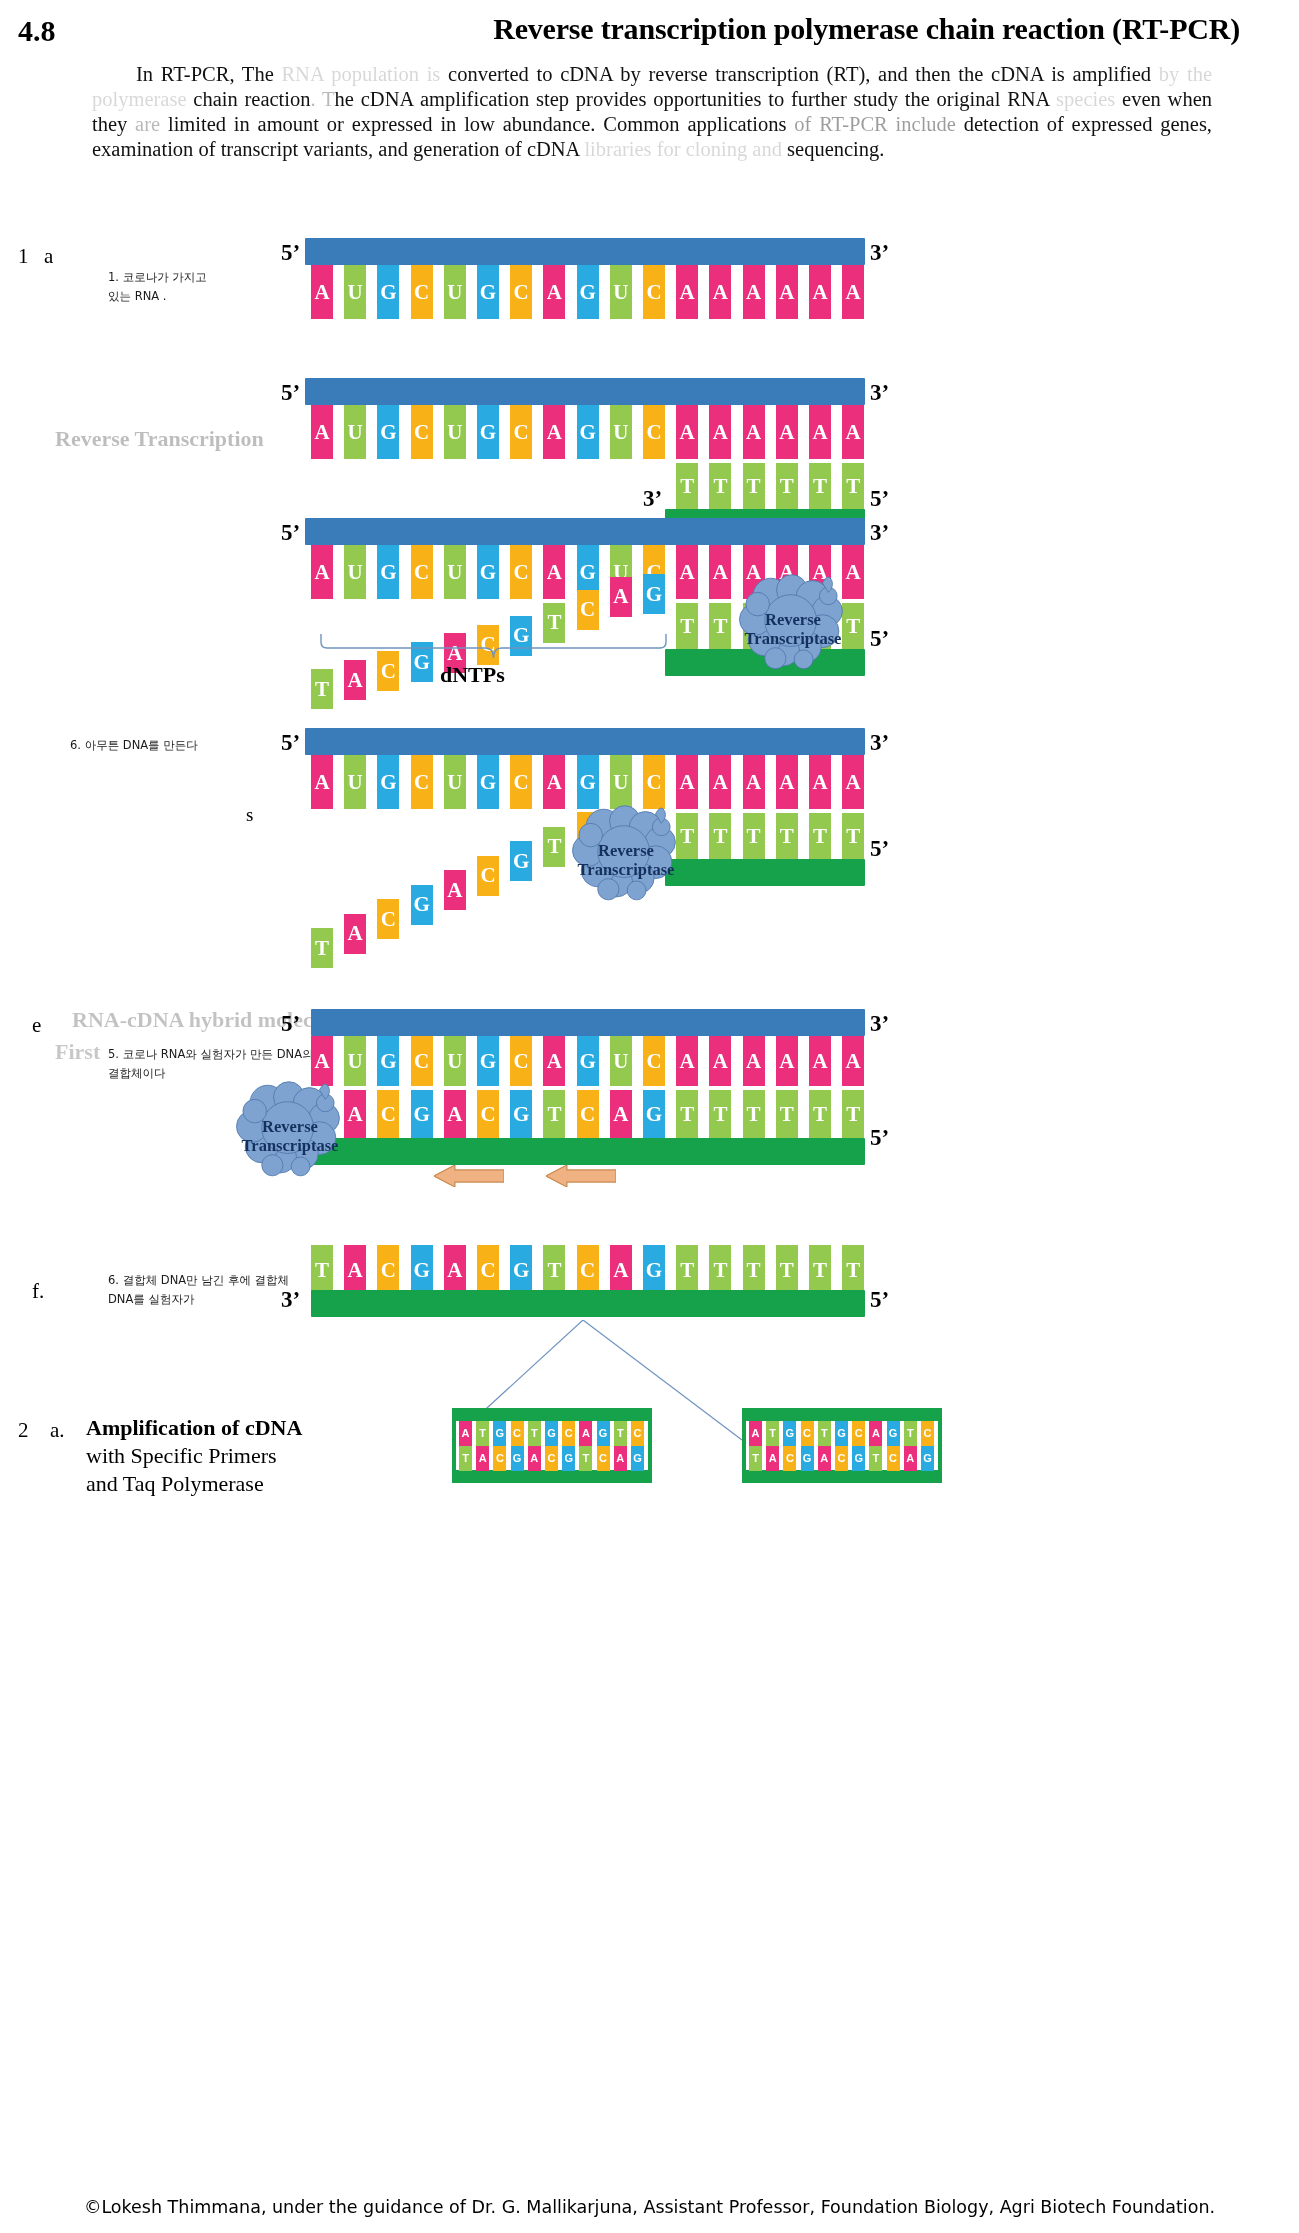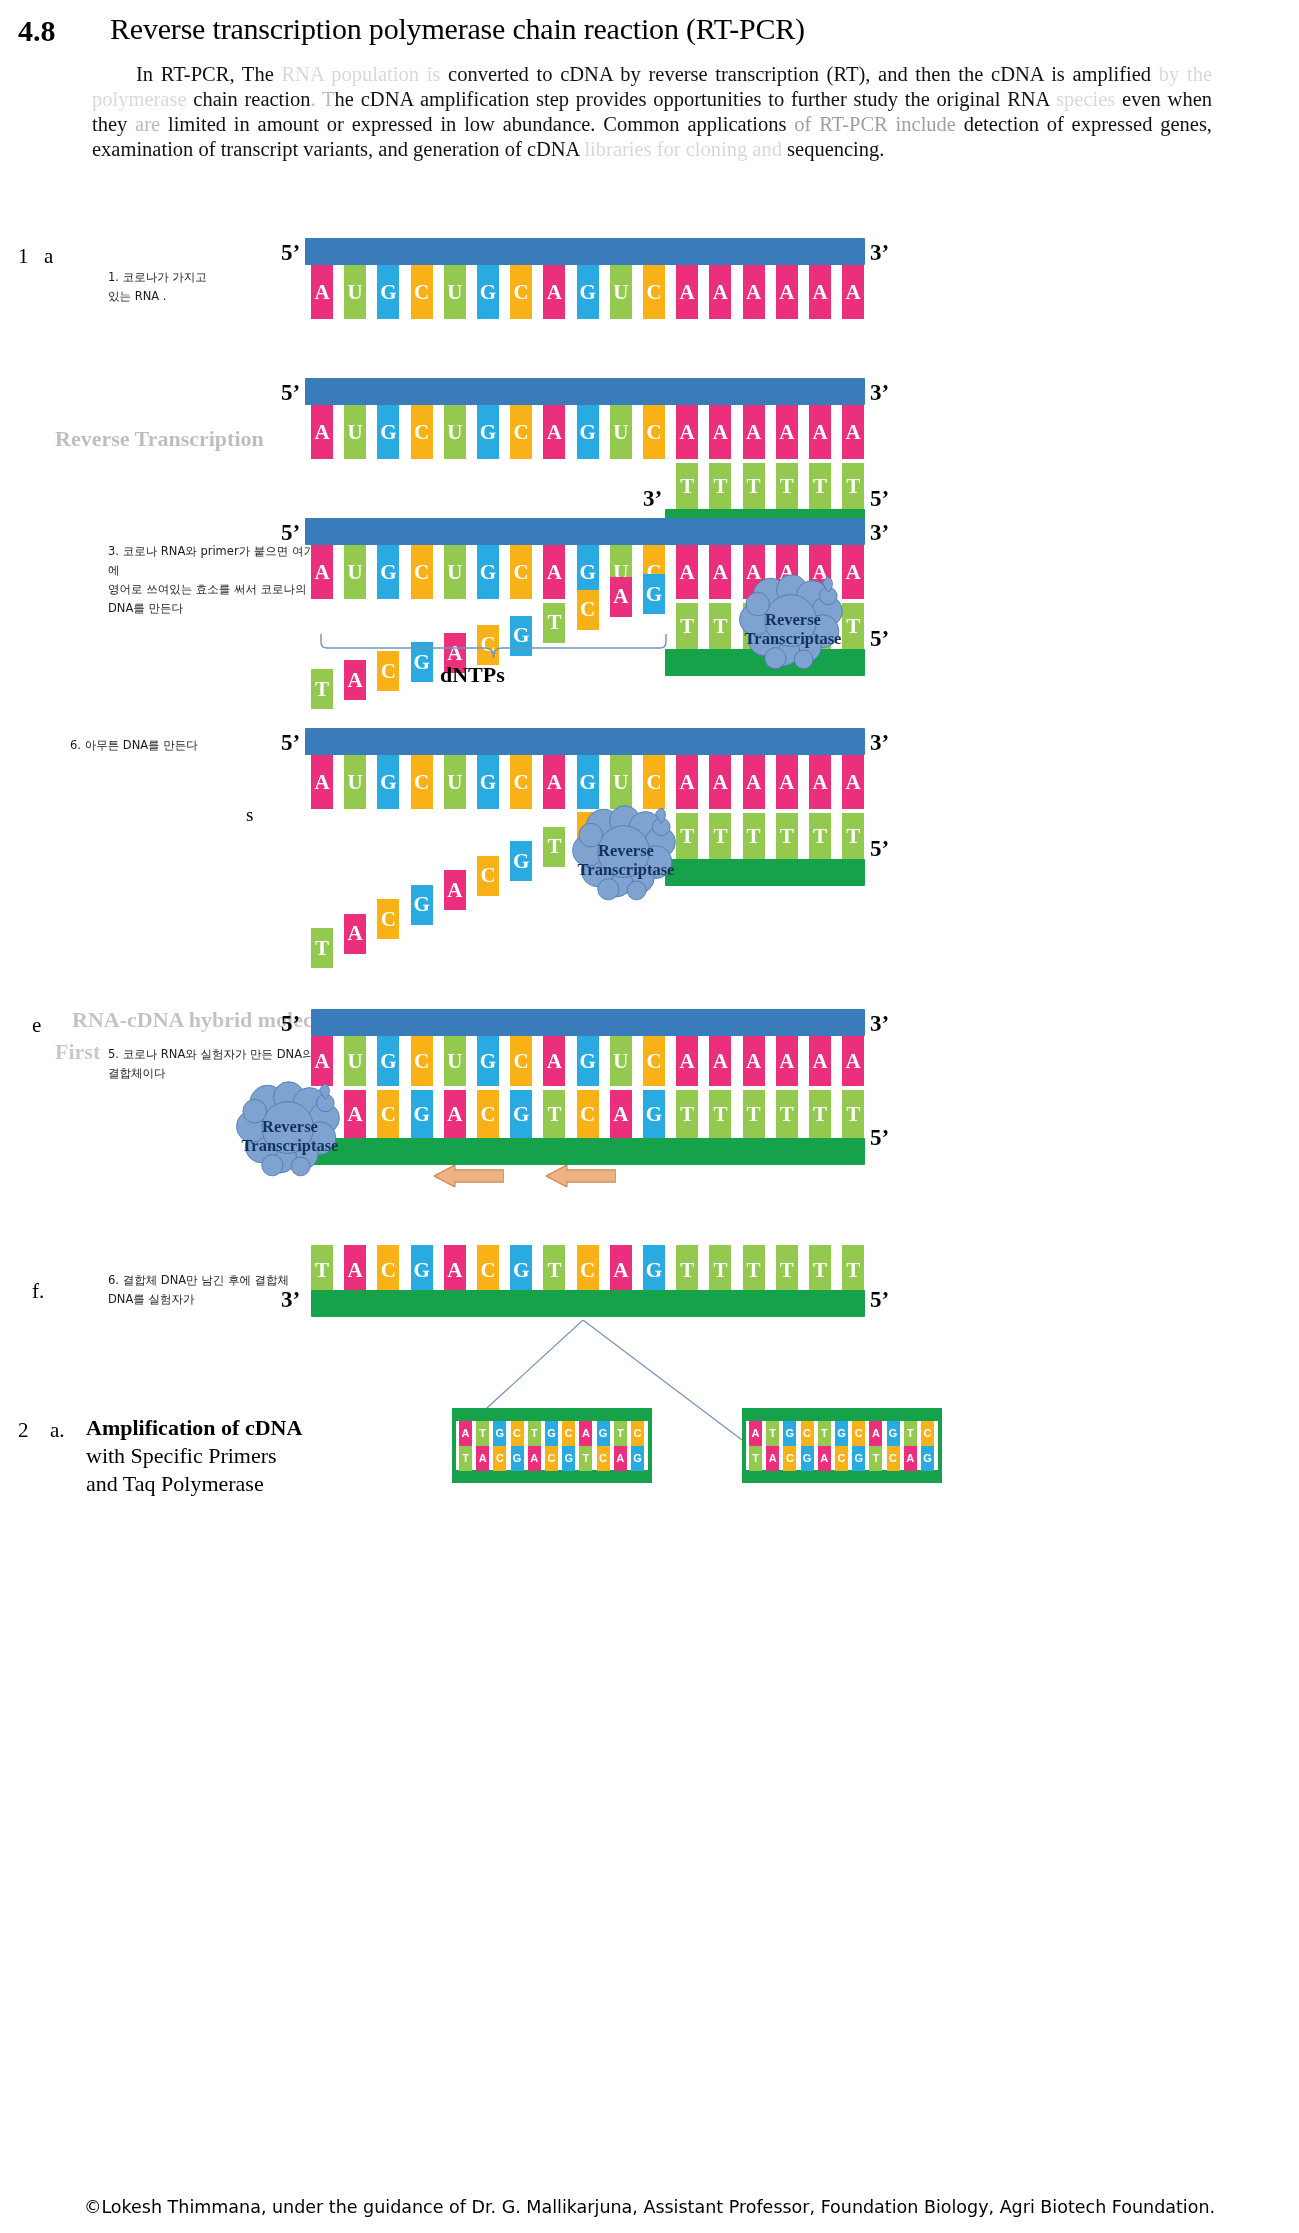--- a/index.html
+++ b/index.html
@@ -18,23 +18,23 @@
   #header {
     position: absolute; top: 6px; left: 0; width: 1082px; height: 50px;
   }
   .sec-num {
     position: absolute; left: 18px; top: 8px;
     font-family: "Liberation Serif", serif;
     font-weight: bold; font-size: 30px; color: #000;
   }
   .doc-title {
     position: absolute; left: 110px; top: 6px; width: 1130px;
-    text-align: left;
-    font-family: "Liberation Serif", serif;
-    font-weight: normal; font-size: 30px; color: #000;
+    text-align: right;
+    font-family: "Liberation Serif", serif;
+    font-weight: bold; font-size: 30px; color: #000;
     letter-spacing: -0.2px;
   }
 
   
   #intro {
     position: absolute; left: 92px; top: 62px; width: 1120px;
     font-family: "Liberation Serif", serif;
     font-size: 20.5px; line-height: 25px; color: #111;
     text-align: justify;
     text-indent: 44px;
@@ -207,25 +207,20 @@
       <div class="nt" style="left: 742.6px; top: 85px; width: 22px; height: 46px; background: rgb(146, 201, 78);">T</div>
       <div class="nt" style="left: 775.8px; top: 85px; width: 22px; height: 46px; background: rgb(146, 201, 78);">T</div>
       <div class="nt" style="left: 809px; top: 85px; width: 22px; height: 46px; background: rgb(146, 201, 78);">T</div>
       <div class="nt" style="left: 842.2px; top: 85px; width: 22px; height: 46px; background: rgb(146, 201, 78);">T</div>
       <div class="endlbl" style="left: 643px; top: 108px;">3’</div>
       <div class="bar bar-dna" style="left: 665px; top: 131px; width: 200px; height: 27px;"></div>
       <div class="endlbl" style="left: 870px; top: 108px;">5’</div>
     </div>
     <div class="stage" style="top: 518px; height: 190px;">
       <div class="ghost-head" style="left: 55px; top: -92px; color: rgba(0, 0, 0, 0.26);">Reverse Transcription</div>
-      <div class="kr-note" style="left: 108px; top: 24px;">
-        <div>3. 코로나 RNA와 primer가 붙으면 여기에</div>
-        <div>영어로 쓰여있는 효소를 써서 코로나의</div>
-        <div>DNA를 만든다</div>
-      </div>
       <div class="endlbl" style="left: 281px; top: 2px;">5’</div>
       <div class="bar bar-rna" style="left: 305px; top: 0px; width: 560px; height: 27px;"></div>
       <div class="endlbl" style="left: 870px; top: 2px;">3’</div>
       <div class="nt" style="left: 311px; top: 27px; width: 22px; height: 54px; background: rgb(236, 47, 124);">A</div>
       <div class="nt" style="left: 344.2px; top: 27px; width: 22px; height: 54px; background: rgb(146, 201, 78);">U</div>
       <div class="nt" style="left: 377.4px; top: 27px; width: 22px; height: 54px; background: rgb(41, 171, 226);">G</div>
       <div class="nt" style="left: 410.6px; top: 27px; width: 22px; height: 54px; background: rgb(248, 177, 23);">C</div>
       <div class="nt" style="left: 443.8px; top: 27px; width: 22px; height: 54px; background: rgb(146, 201, 78);">U</div>
       <div class="nt" style="left: 477px; top: 27px; width: 22px; height: 54px; background: rgb(41, 171, 226);">G</div>
       <div class="nt" style="left: 510.2px; top: 27px; width: 22px; height: 54px; background: rgb(248, 177, 23);">C</div>

